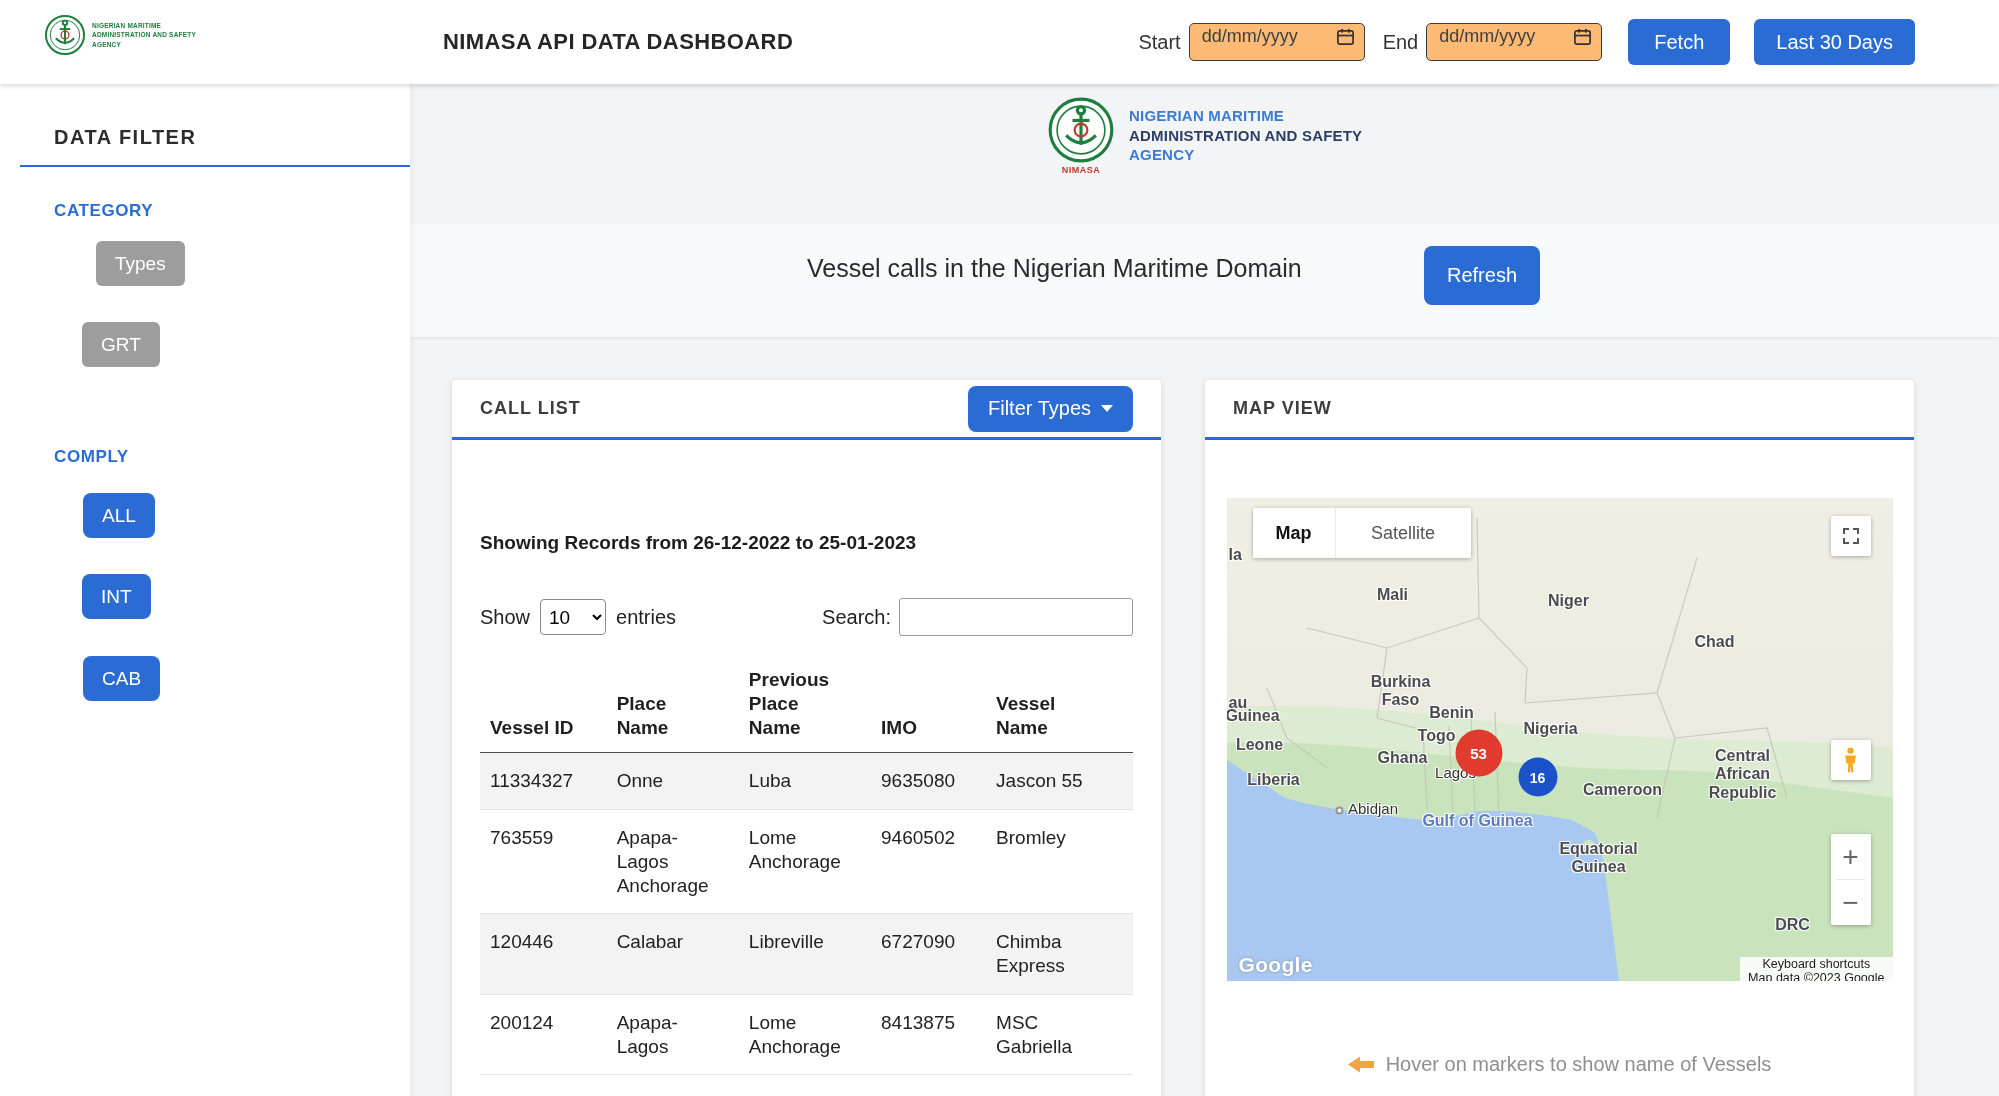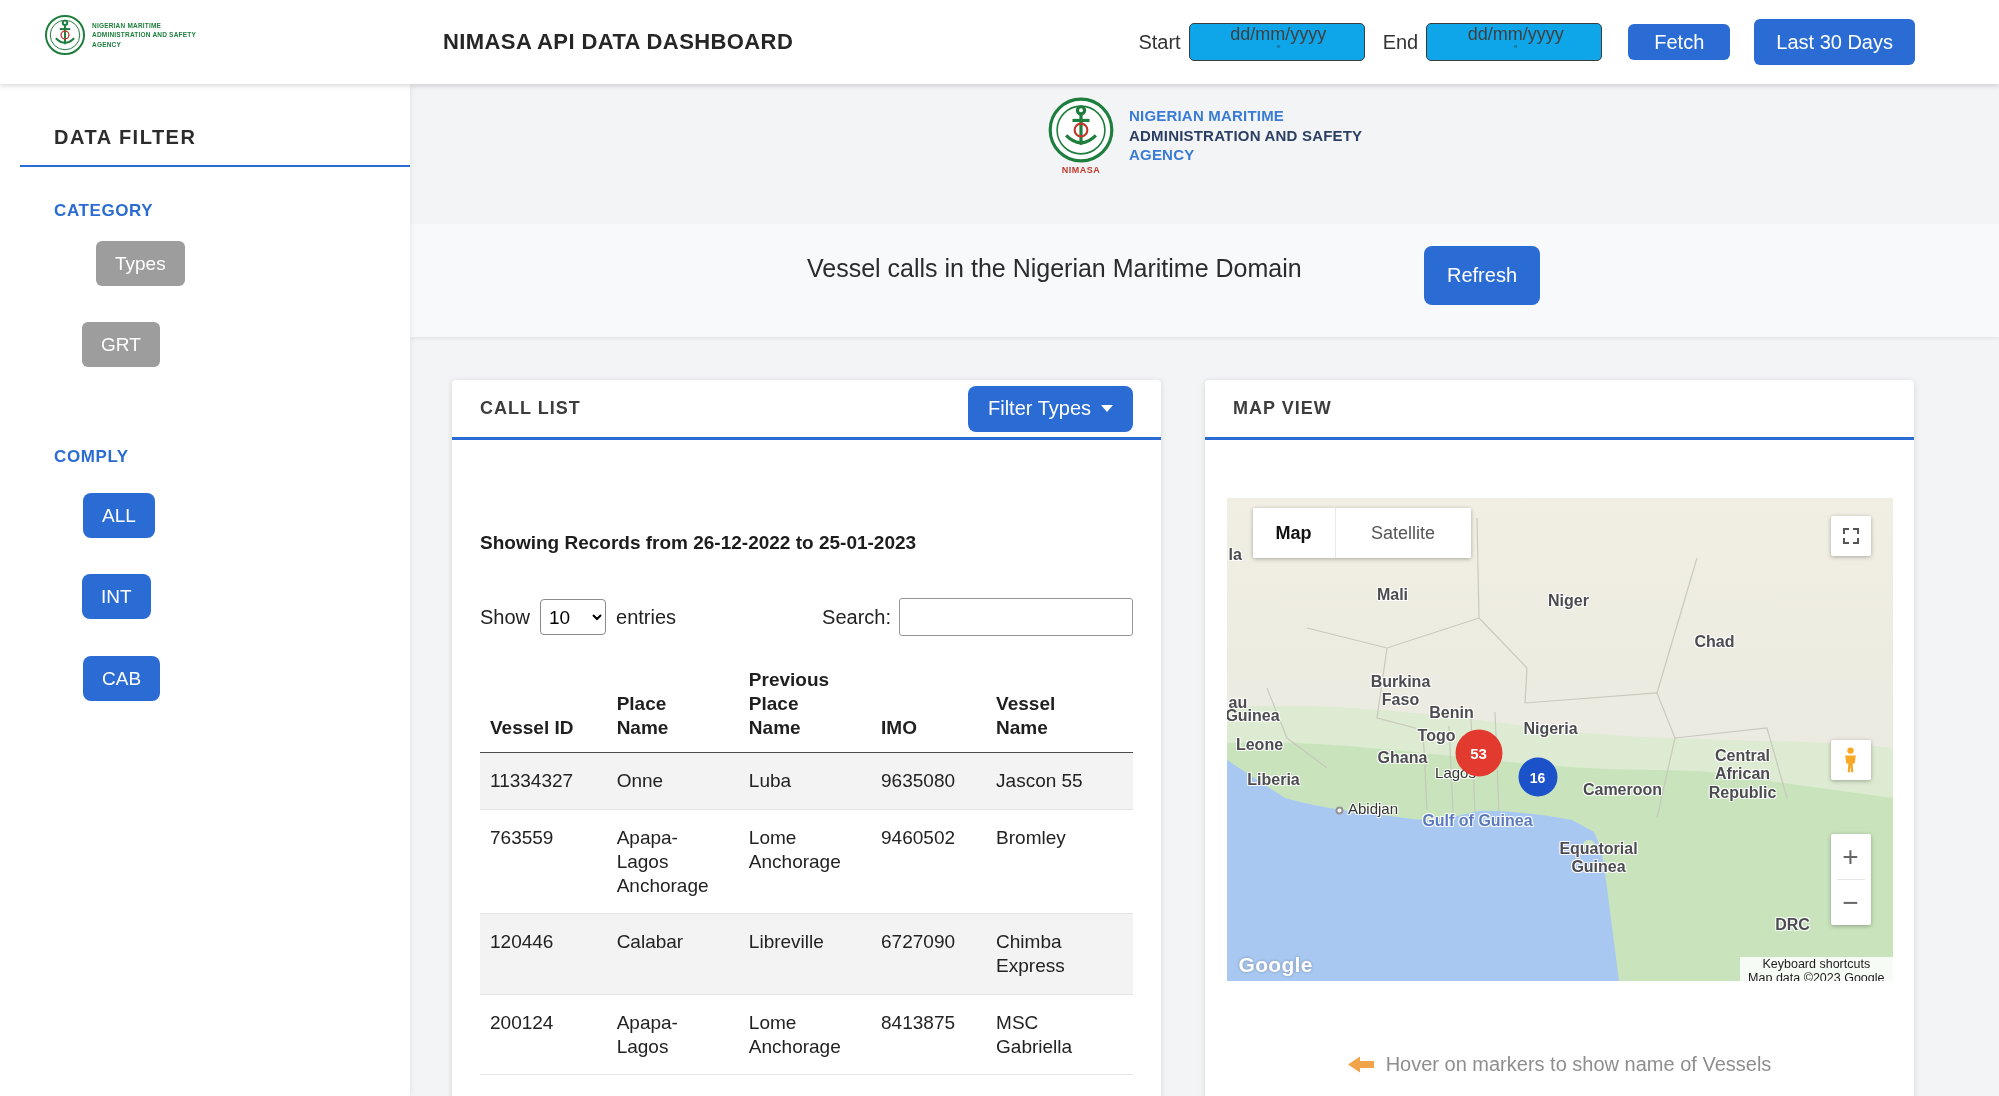--- a/index.html
+++ b/index.html
@@ -7,26 +7,26 @@
   .app{position:relative;width:1999px;height:1096px;}
 
   
   .topbar{position:absolute;top:0;left:0;right:0;height:84px;background:#fff;
     box-shadow:0 2px 5px rgba(0,0,0,.15);z-index:20;display:flex;align-items:center;}
   .logo-small{position:absolute;left:44px;top:14px;display:flex;align-items:center;gap:6px;}
   .logo-small .tinytext{font-size:6.5px;font-weight:bold;color:#1e7e3e;line-height:1.4;letter-spacing:.2px;}
   .topbar-title{position:absolute;left:443px;font-size:22px;font-weight:bold;color:#262626;letter-spacing:.4px;}
   .topbar-right{position:absolute;right:84px;top:0;height:84px;display:flex;align-items:center;}
   .date-label{font-size:20px;color:#333;margin-right:8px;}
-  .date-input{width:176px;height:38px;border:1.5px solid #3c3c3c;border-radius:5px;background:#0ea5e9;
+  .date-input{width:176px;height:38px;border:1.5px solid #3c3c3c;border-radius:5px;background:#fdba74;
     display:flex;align-items:center;justify-content:space-between;padding:0 9px 12px 12px;box-sizing:border-box;
-    font-size:18px;color:#404040;cursor:pointer;flex-direction:column;}
+    font-size:18px;color:#404040;cursor:pointer;}
   .gap16{width:18px;} .gap24{width:26px;}
   .btn{border:none;cursor:pointer;background:#2b6cd4;color:#fff;border-radius:6px;font-family:inherit;}
-  .btn-fetch{height:36px;padding:0 26px;font-size:20px;}
+  .btn-fetch{height:46px;padding:0 26px;font-size:20px;}
   .btn-last30{height:46px;padding:0 22px;font-size:20px;margin-left:24px;}
 
   
   .sidebar{position:absolute;top:84px;left:0;width:410px;bottom:0;background:#fff;
     box-shadow:2px 0 6px rgba(0,0,0,.05);z-index:10;}
   .sb-title{margin:42px 0 0 54px;font-size:20px;font-weight:bold;color:#2c2c2c;letter-spacing:1.5px;}
   .sb-rule{margin:16px 0 0 20px;width:390px;border-bottom:2px solid #2b6cd4;}
   .sb-section{margin:34px 0 0 54px;font-size:17px;font-weight:bold;color:#2b6cd4;letter-spacing:.6px;}
   .sb-btn{display:block;width:max-content;height:45px;padding:0 19px;font-size:19px;border:none;
     border-radius:6px;color:#fff;cursor:pointer;font-family:inherit;}

